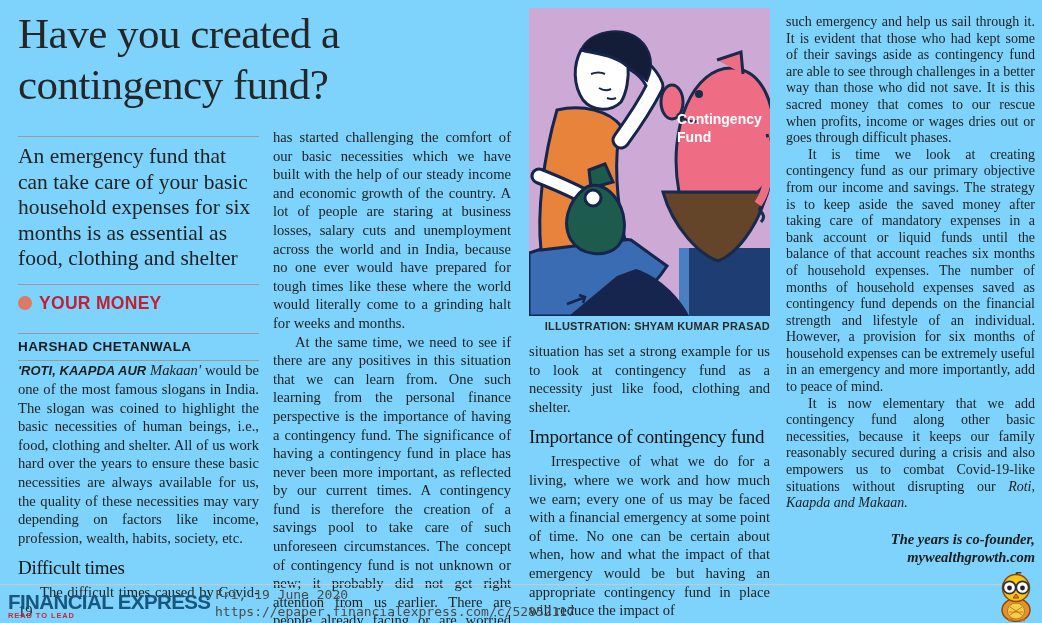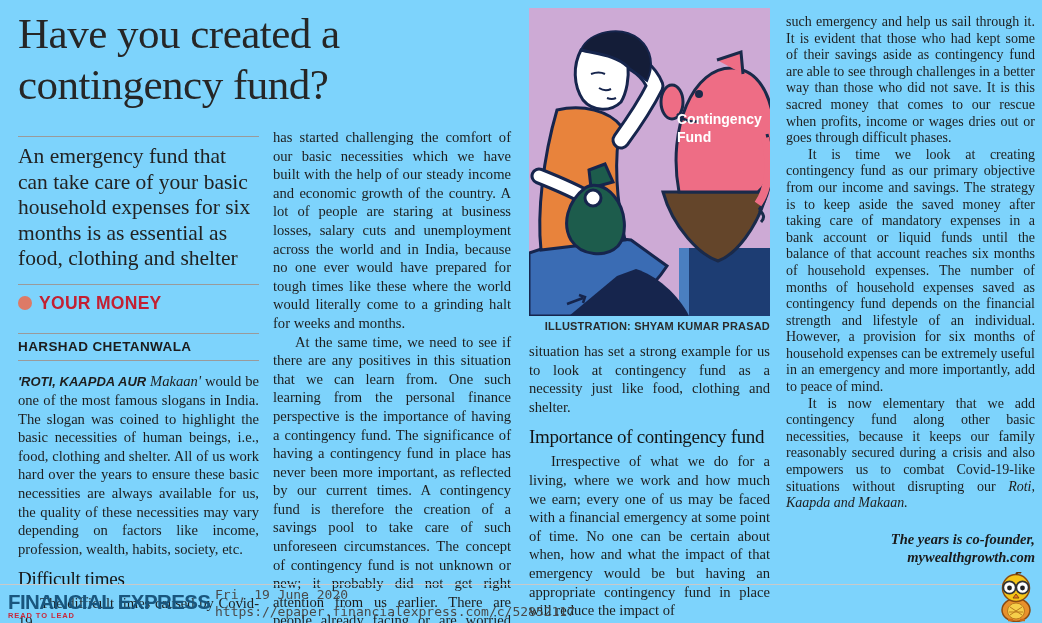--- a/index.html
+++ b/index.html
@@ -19,21 +19,21 @@
   .rule{border:none;border-top:1px solid #9a9a9a;margin:0;}
   .subhead{font-size:21.5px;line-height:25.5px;color:#222;margin:7px 0 12px 0;}
   .section-row{display:flex;align-items:center;gap:7px;margin:8px 0 19px 0;
         font-family:"Liberation Sans",sans-serif;font-weight:bold;font-size:17.5px;
         letter-spacing:0.3px;color:var(--section-red,#c32032);}
   .dot{width:14px;height:14px;border-radius:50%;background:var(--section-dot,#dd7a66);flex:0 0 auto;}
   .author{font-family:"Liberation Sans",sans-serif;font-weight:bold;font-size:13.5px;
         letter-spacing:0.4px;color:#1c1c1c;padding:5px 0 6px 0;}
   .body{font-size:14.6px;line-height:18.6px;text-align:justify;margin:0;color:#1e1e1e;}
   .body.indent{text-indent:22px;font-family:Liberation Serif, serif;}
-  .col1 .body.first{margin-top:11px;}
+  .col1 .body.first{}
   .lead-bold{font-family:"Liberation Sans",sans-serif;font-weight:bold;font-style:italic;font-size:13px;}
   .lead-italic{font-style:italic;}
   h3.subheading{font-size:19px;line-height:22px;font-weight:normal;color:#141414;
         margin:10px 0 4px 0;letter-spacing:-0.3px;}
   .illustration{display:block;width:241px;height:308px;}
   .caption{font-family:"Liberation Sans",sans-serif;font-weight:bold;font-size:11px;
         color:#2b2b2b;text-align:right;margin:4px 0 10px 0;letter-spacing:0.2px;}
   .col4 .body{font-size:14px;line-height:16.6px;}
   .credit{margin-top:18px;text-align:right;font-style:italic;font-weight:bold;
         font-size:14.5px;line-height:18px;color:#1a1a1a;}

